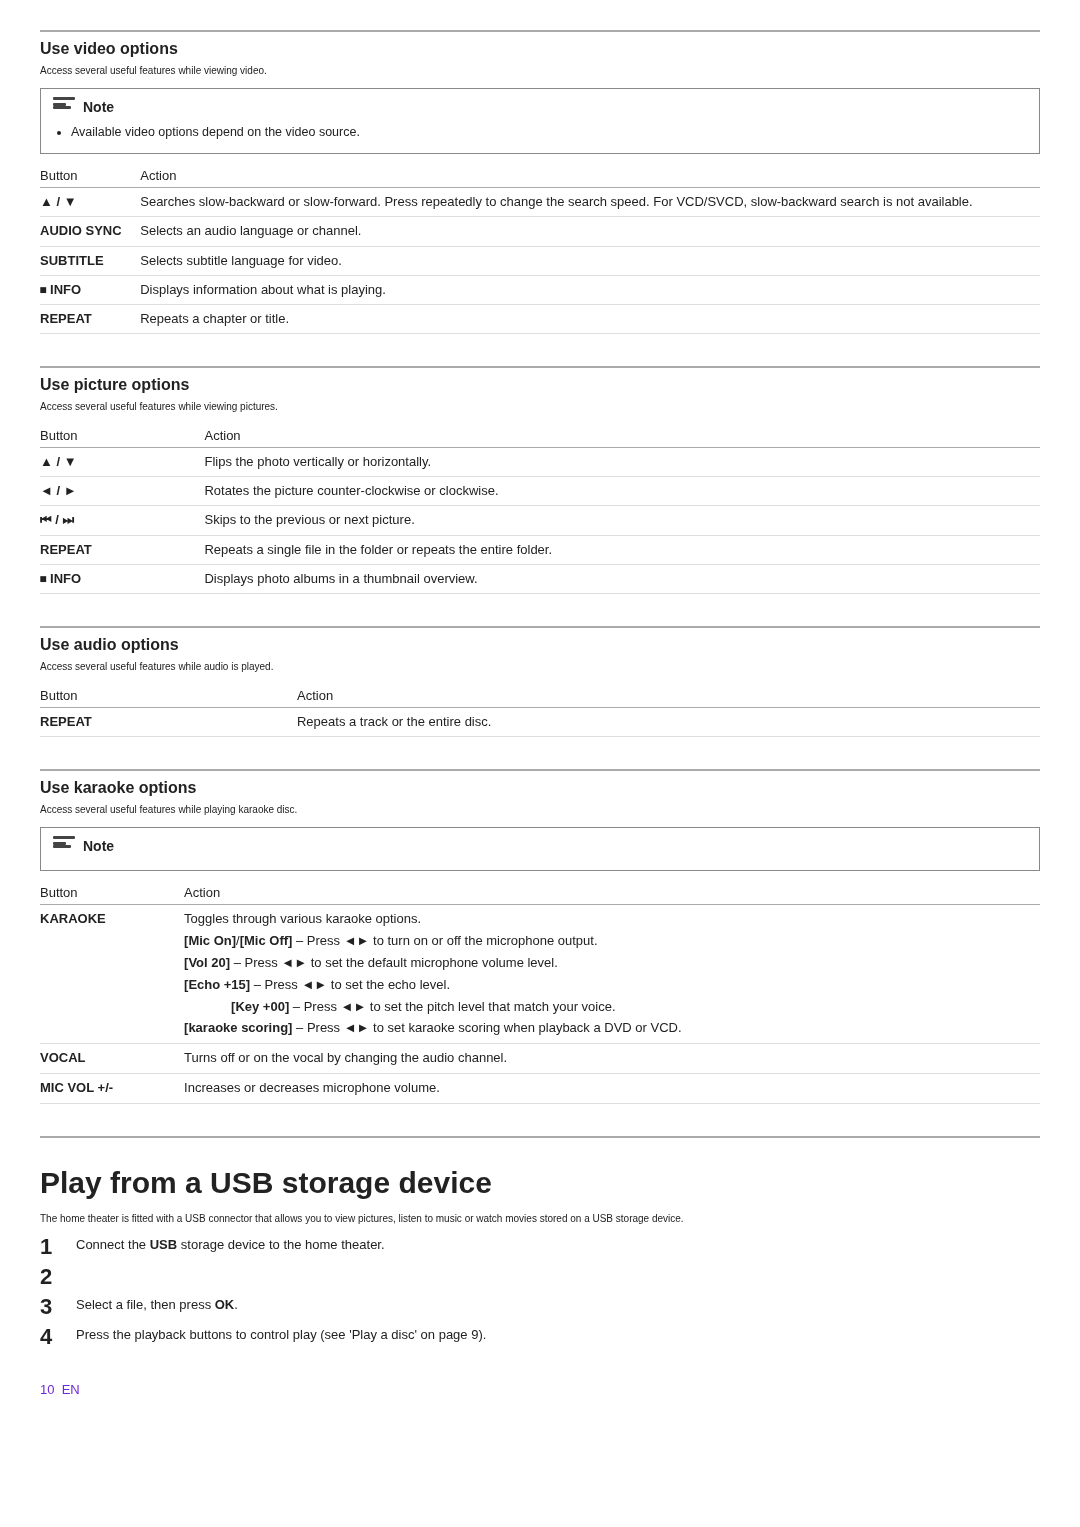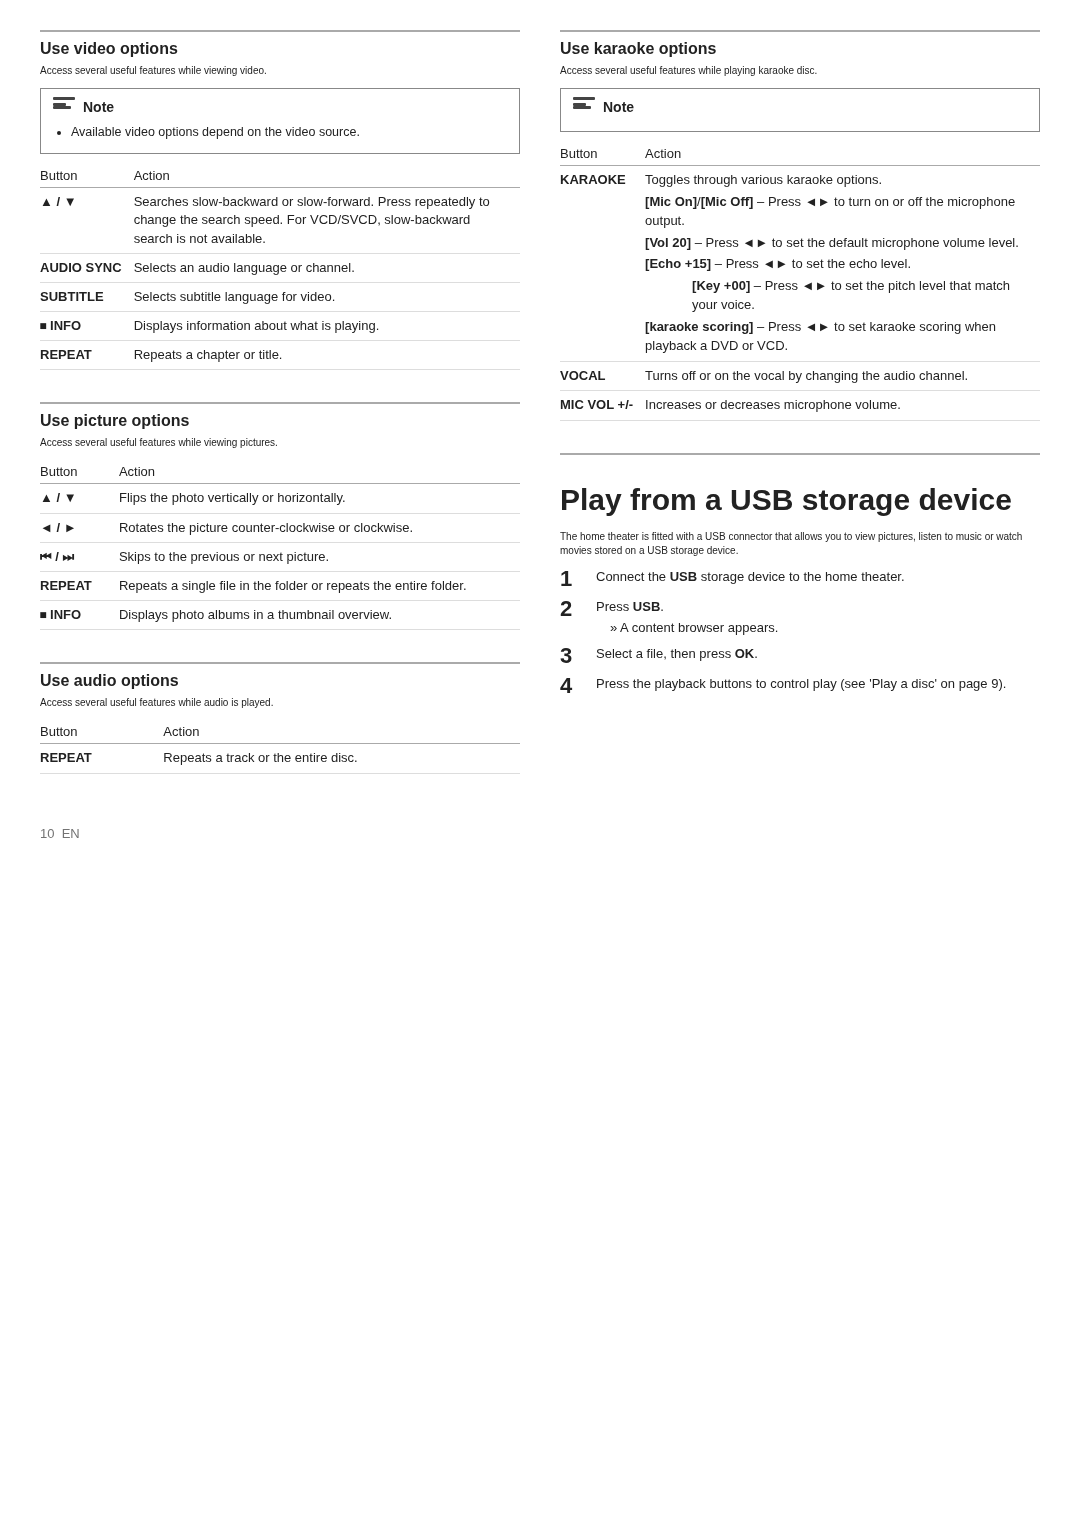--- a/index.html
+++ b/index.html
@@ -7,21 +7,21 @@
       font-family: Arial, Helvetica, sans-serif;
       font-size: 13px;
       background: #fff;
       color: #222;
       width: 1080px;
       min-height: 1527px;
       padding: 30px 40px;
     }
     .page-layout {
       display: grid;
-      grid-template-columns: 1fr 1fr;
+      grid-template-columns: 1fr;
       gap: 0 40px;
     }
     .left-col, .right-col {
       display: flex;
       flex-direction: column;
     }
     .section {
       margin-bottom: 24px;
     }
     .section-title {
@@ -142,23 +142,22 @@
     }
     .step-content {
       font-size: 13px;
     }
     .step-sub {
       display: block;
       margin-top: 2px;
       margin-left: 14px;
     }
     .page-footer {
-      margin-top: 20px;
-      font-size: 13px;
-      color: #737373;
+      font-size: 13px;
+      color: #6d28d9;
     }
   </style>
 </head>
 <body>
 
 <div class="page-layout">
 
   <div class="left-col">
 
     <div class="section">
@@ -316,21 +315,20 @@
     <div class="section">
       <div class="big-section-title">Play from a USB storage device</div>
       <p class="section-desc">The home theater is fitted with a USB connector that allows you to view pictures, listen to music or watch movies stored on a USB storage device.</p>
       <ol class="steps-list" id="usb-steps-list">
           <li>
             <span class="step-num">1</span>
             <span class="step-content">Connect the <strong>USB</strong> storage device to the home theater.</span>
           </li>
           <li>
             <span class="step-num">2</span>
-            <span class="step-content">Press <strong>USB</strong>.<span class="step-sub">» A content browser appears.</span></span>
           </li>
           <li>
             <span class="step-num">3</span>
             <span class="step-content">Select a file, then press <strong>OK</strong>.</span>
           </li>
           <li>
             <span class="step-num">4</span>
             <span class="step-content">Press the playback buttons to control play (see 'Play a disc' on page 9).</span>
           </li>
         </ol>

